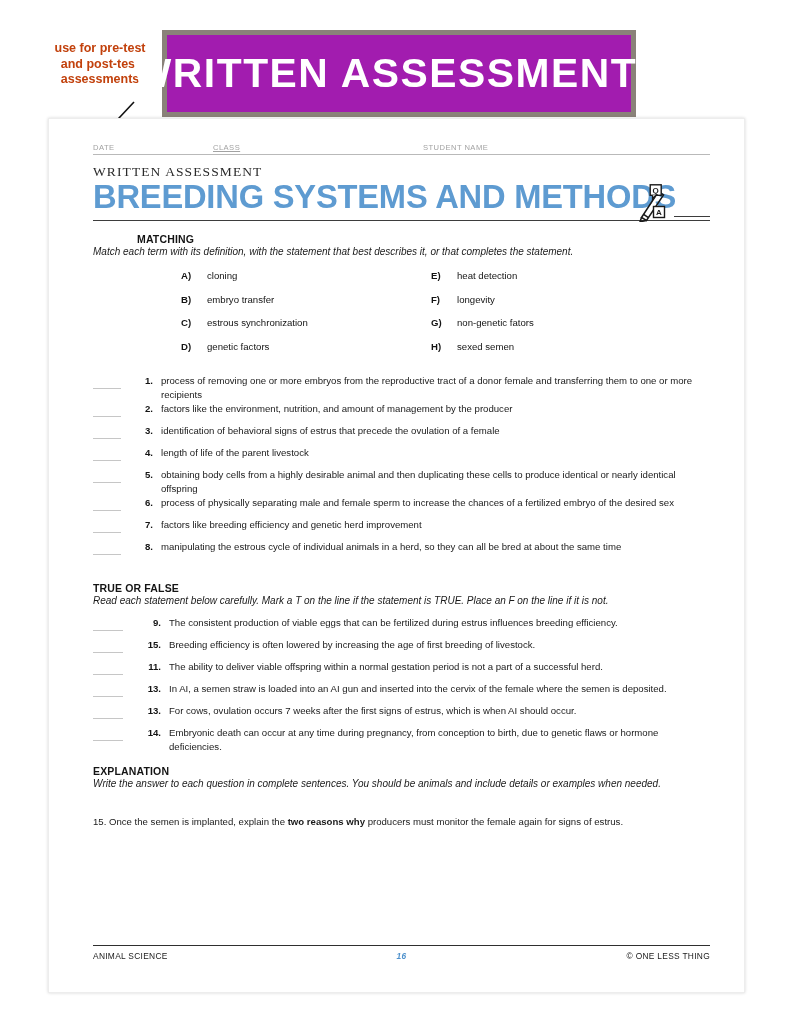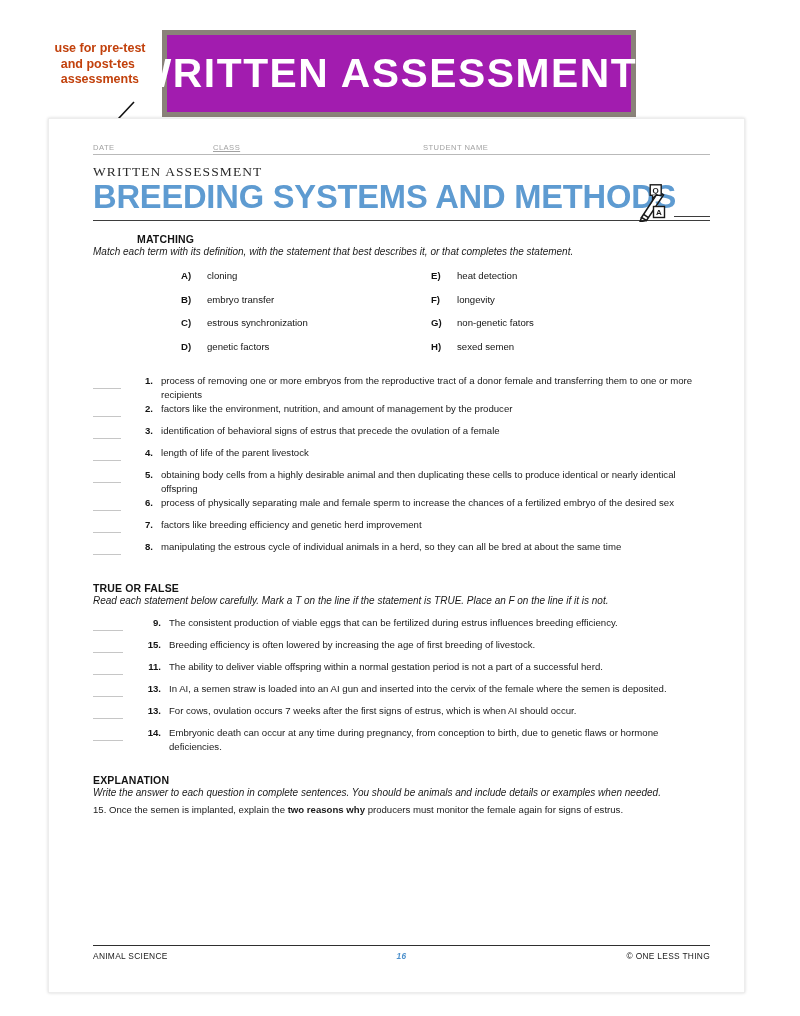--- a/index.html
+++ b/index.html
@@ -147,21 +147,21 @@
   }
   .section-sub {
     font-family: "Liberation Sans", sans-serif;
     font-style: italic;
     font-size: 10px;
     color: #1A1A1A;
     margin-top: 1px;
   }
   #matching-head { margin-top: 12px; padding-left: 44px; }
   #tf-head { margin-top: 20px; }
-  #exp-head { margin-top: 20px; }
+  #exp-head { margin-top: 11px; }
 
   
   #term-bank {
     margin-top: 13px;
     display: flex;
     padding-left: 88px;
   }
   .term-col { width: 250px; }
   .term-item {
     display: flex;
@@ -207,21 +207,21 @@
     color: #1A1A1A;
     line-height: 14px;
     font-family: "Liberation Sans", sans-serif;
   }
   #tf-list .q-row { padding-left: 42px; }
   #tf-list .q-num { flex: 0 0 26px; }
   #tf-list .q-blank { width: 30px; }
 
   
   #exp-question {
-    margin-top: 5px;
+    margin-top: 26px;
     font-size: 9.6px;
     color: #1A1A1A;
     line-height: 14px;
   }
   #exp-question b { font-weight: bold; }
 
   
   #page-footer {
     position: absolute;
     left: 44px;

